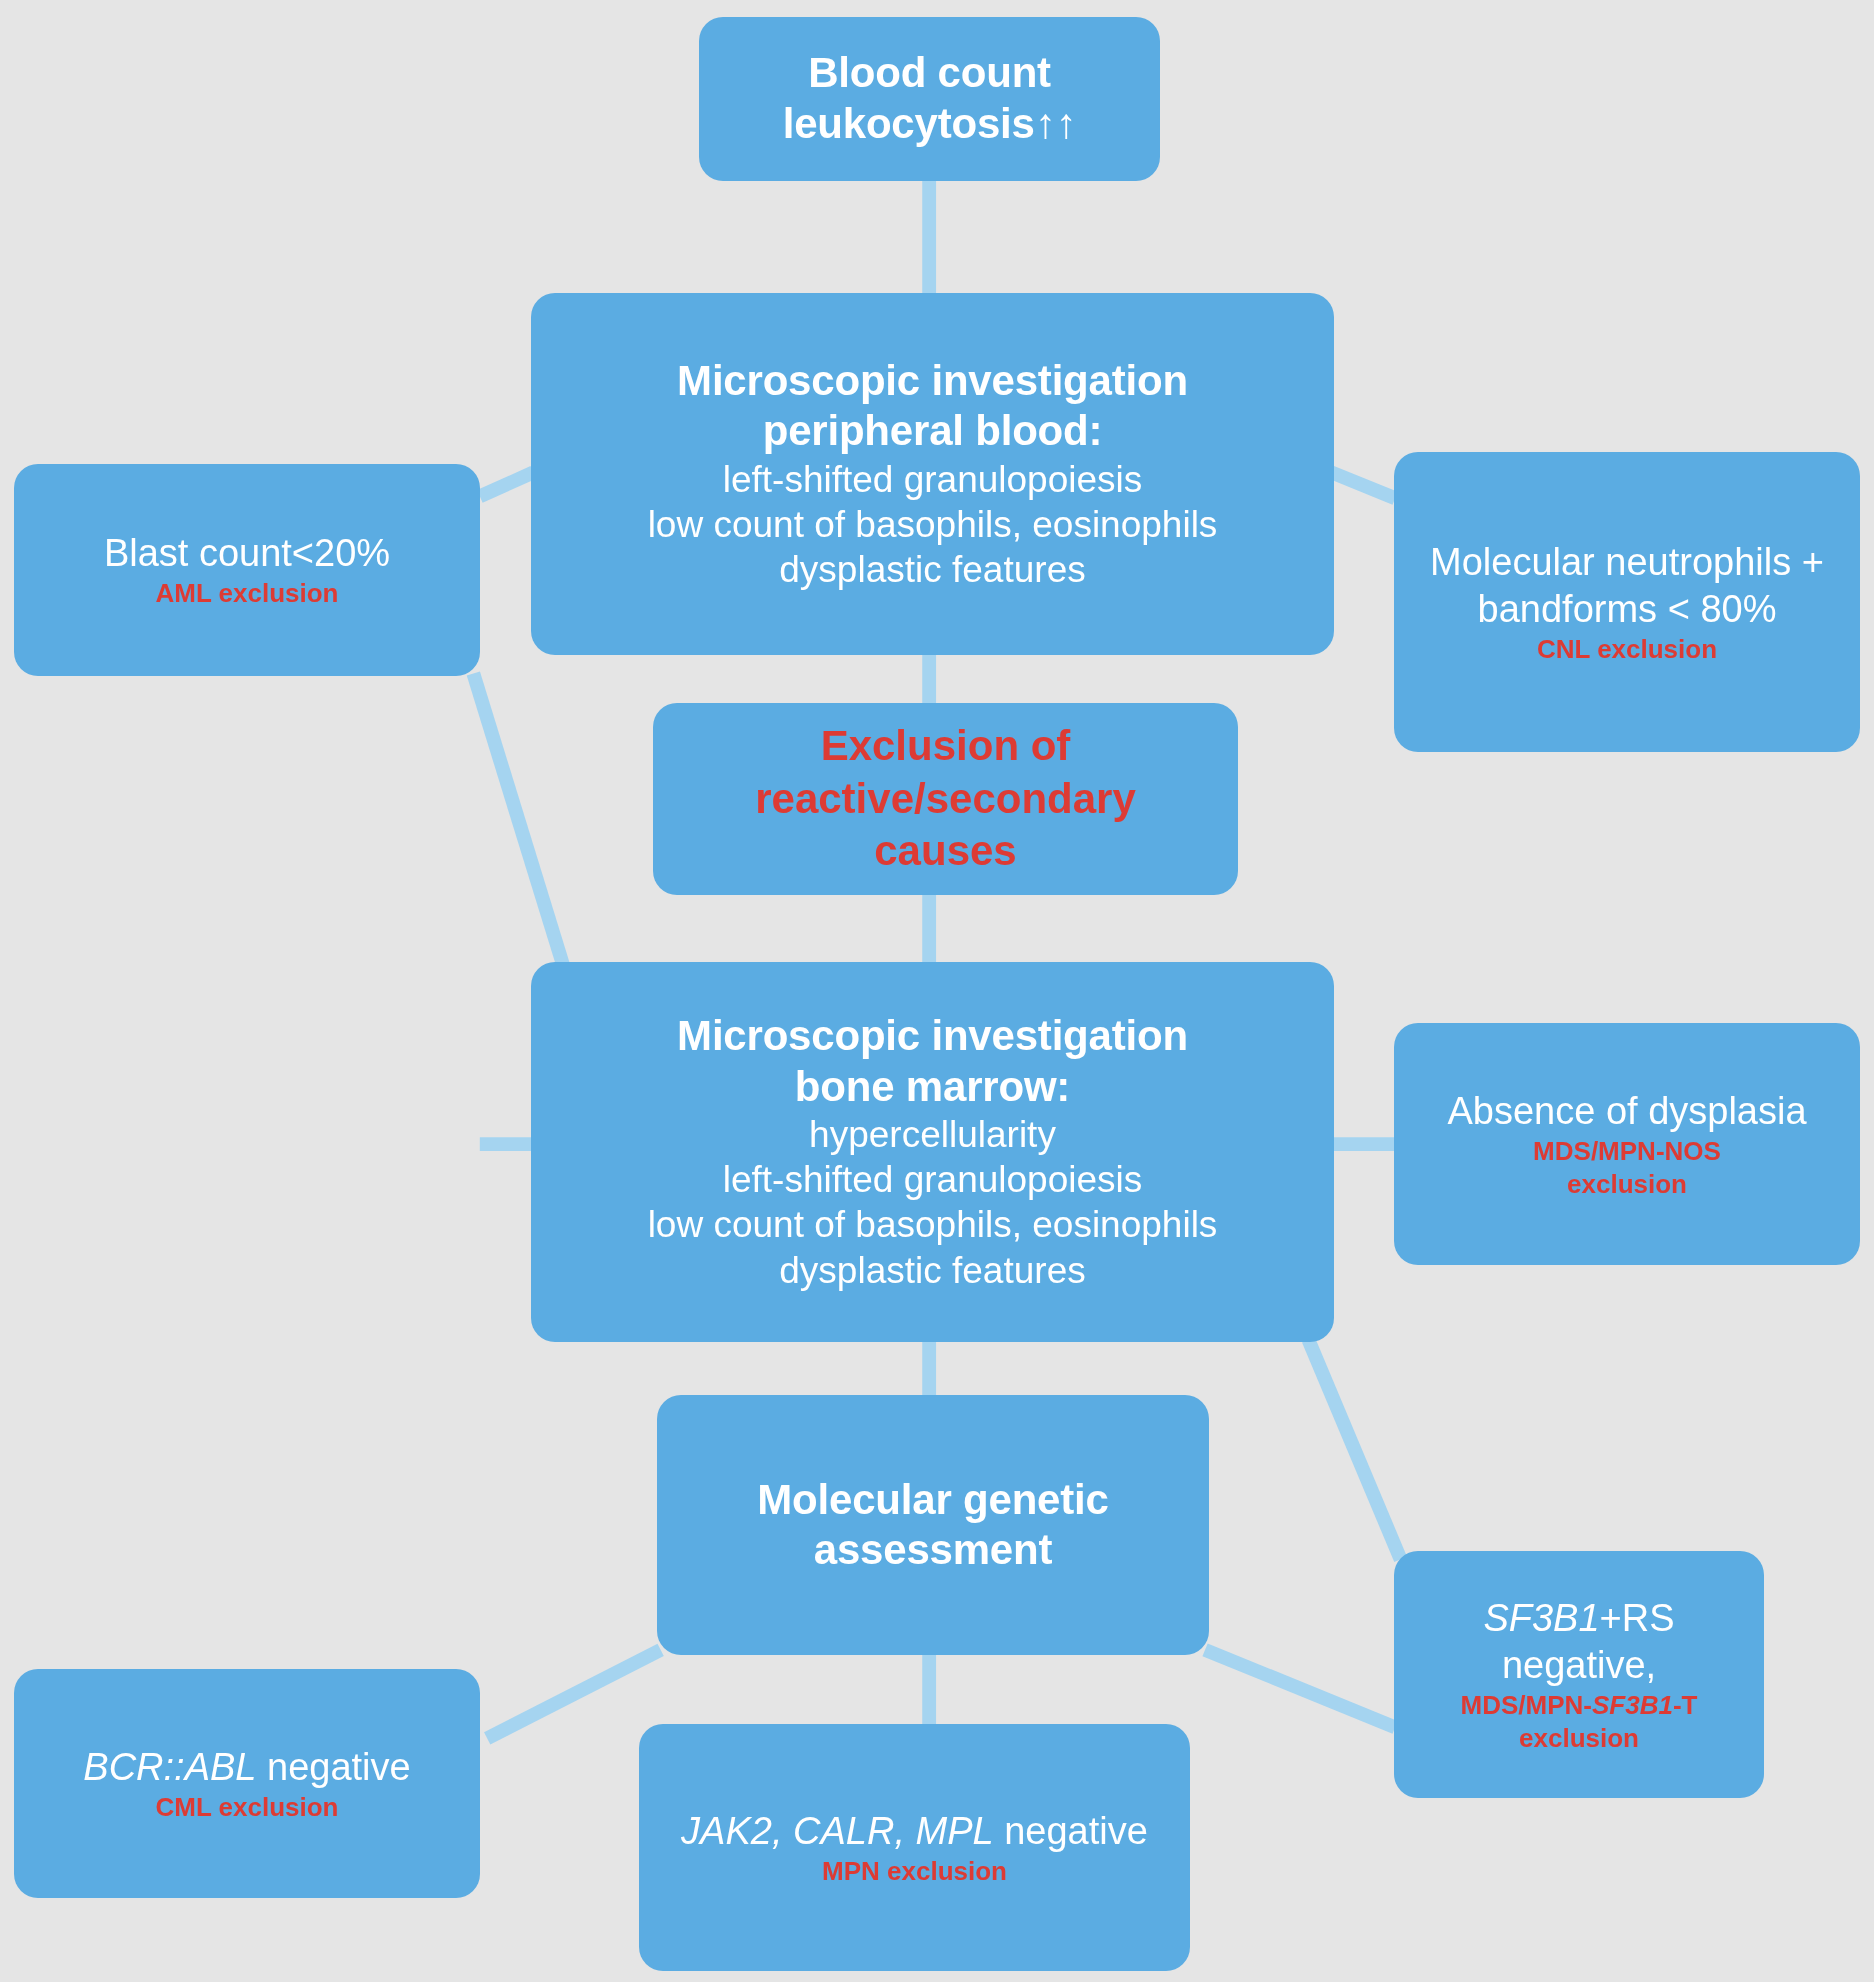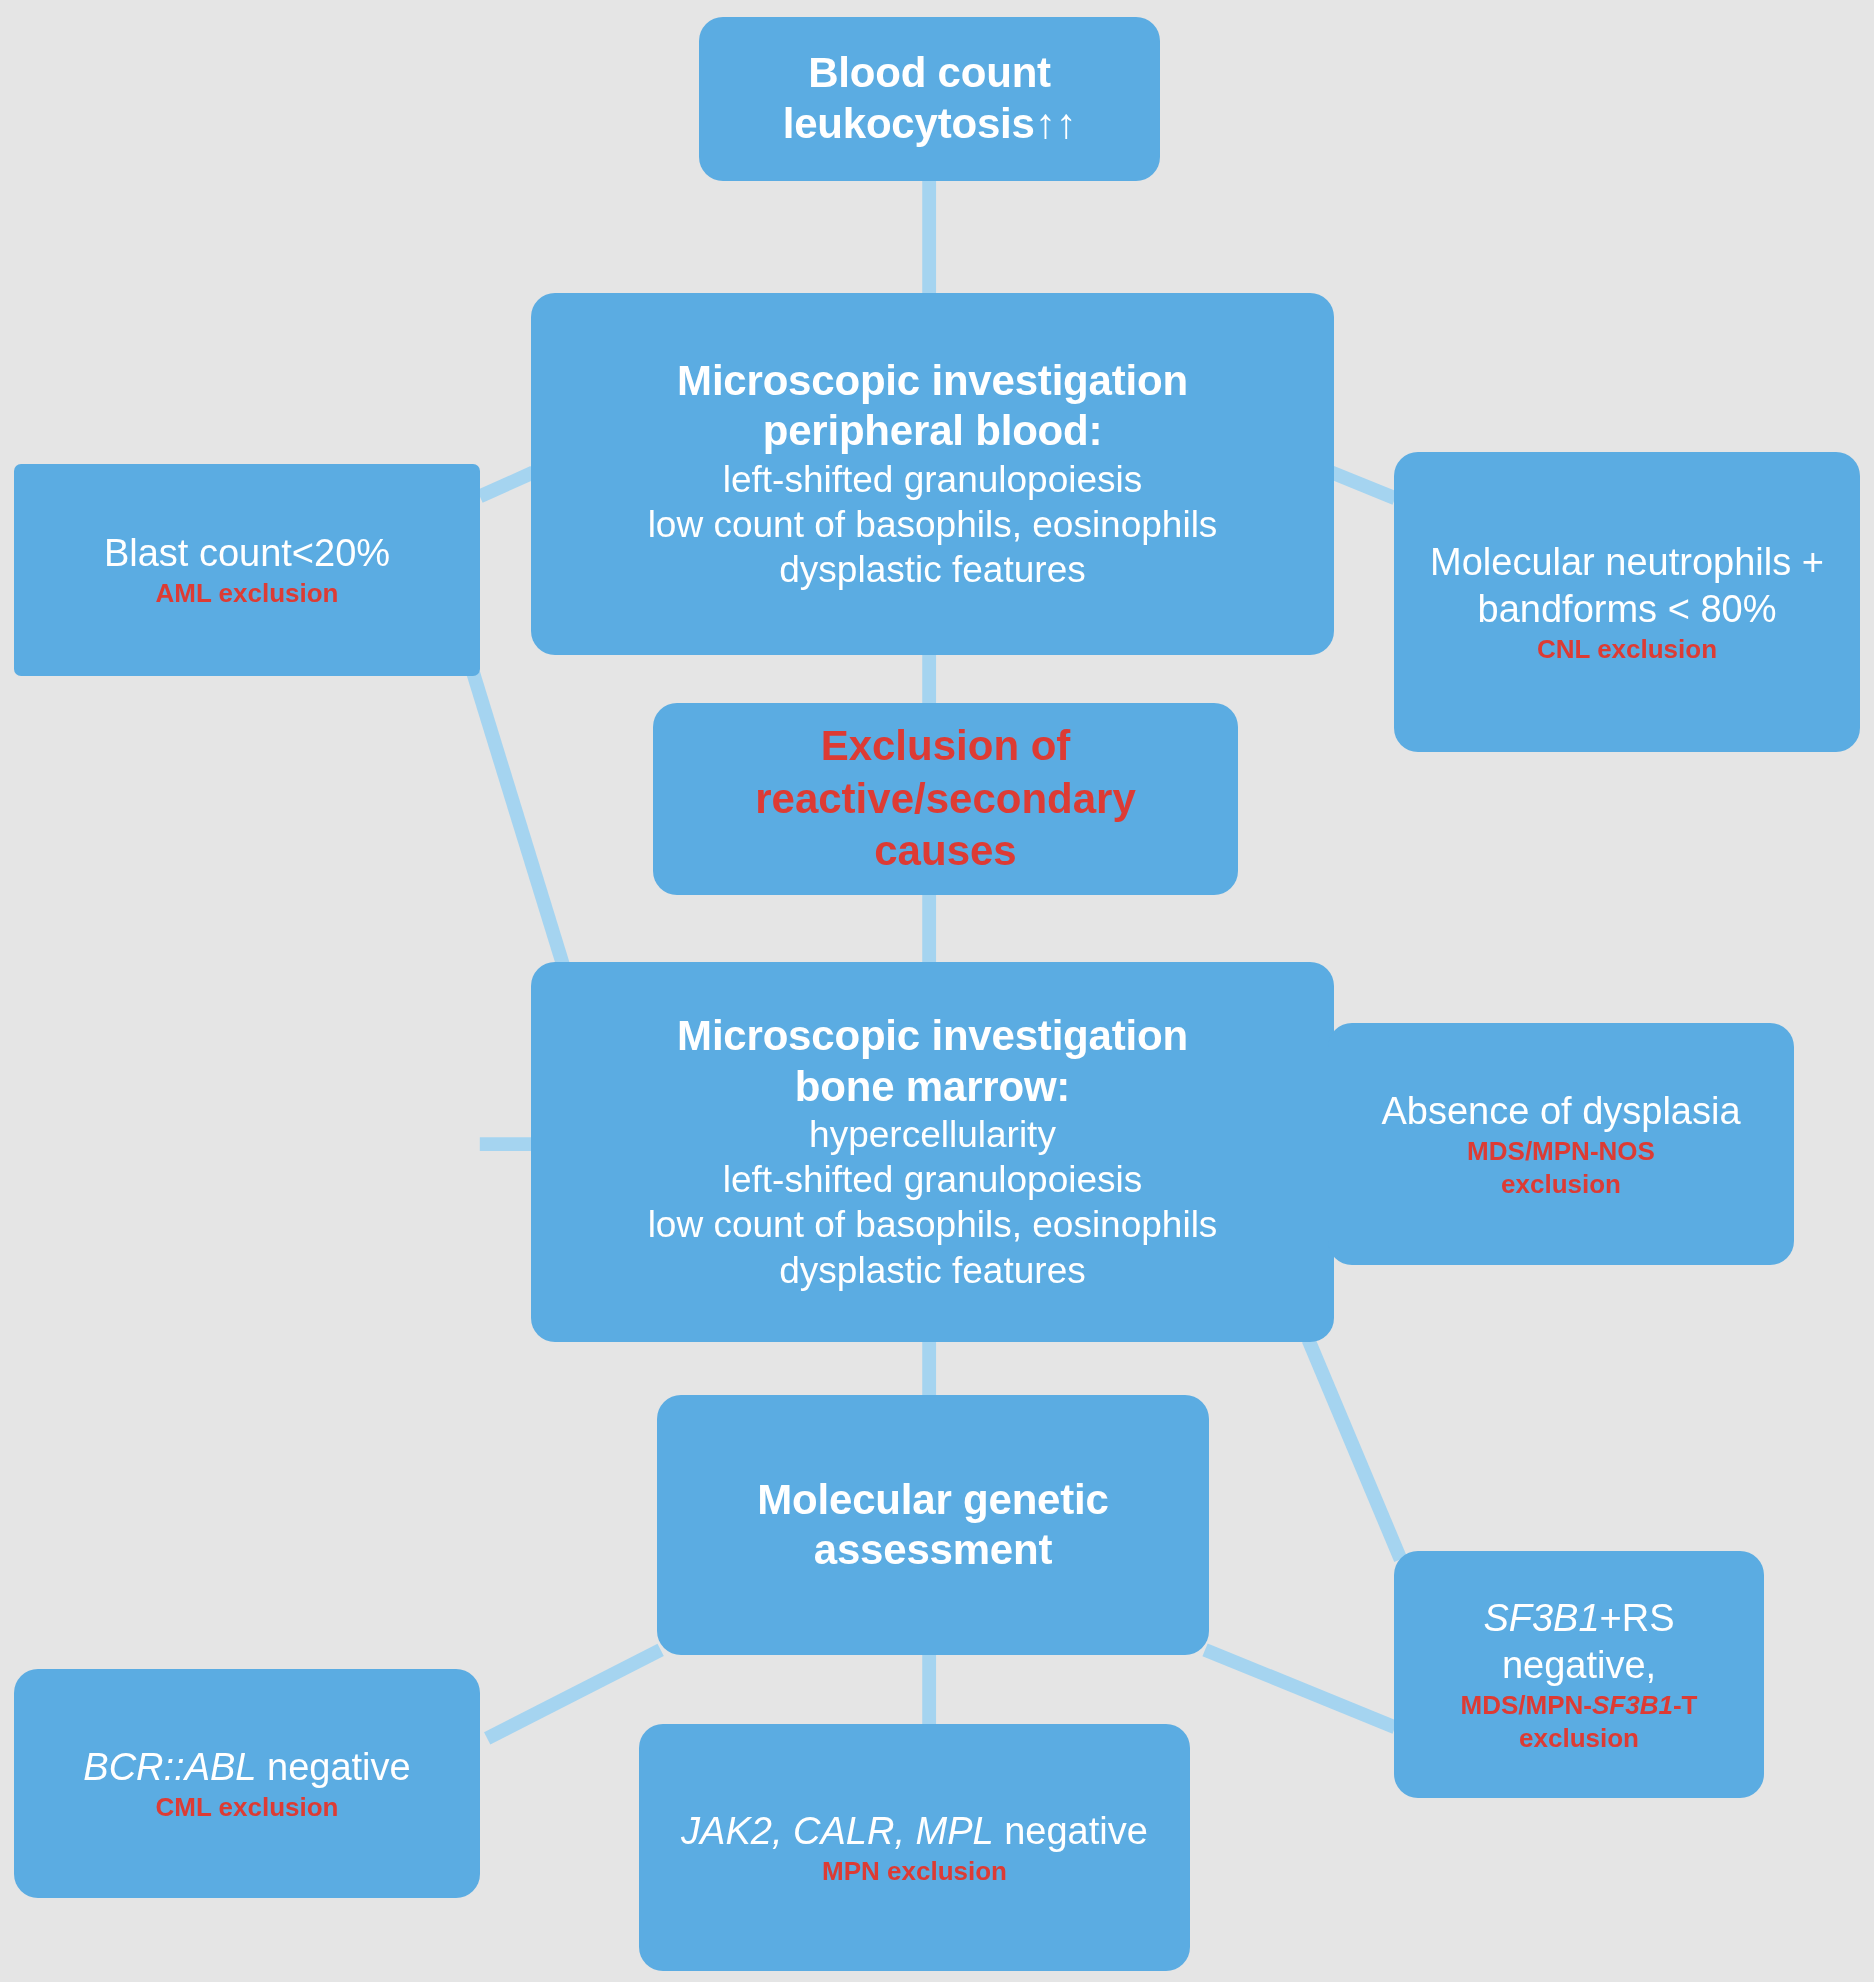--- a/index.html
+++ b/index.html
@@ -70,26 +70,26 @@
     font-weight: bold;
     font-size: 42px;
     line-height: 1.26;
     color: #DD3B34;
   }
   .ital { font-style: italic; }
 
   
   #node-blood-count      { left: 699px;  top: 16.6px;   width: 461px;  height: 164px; }
   #node-pb               { left: 531px;  top: 293px;  width: 803px;  height: 362px; }
-  #node-aml              { left: 14px;   top: 464px;  width: 466px;  height: 212px; border-radius: 7px; }
+  #node-aml              { left: 14px;   top: 464px;  width: 466px;  height: 212px; }
   #node-cnl              { left: 1394px; top: 452px;  width: 466px;  height: 300px; }
   #node-reactive         { left: 653px;  top: 703px;  width: 585px;  height: 192px; }
   #node-bm               { left: 531px;  top: 962px; width: 803px;  height: 380px; }
   #node-cmml             { left: 14px;   top: 1023px; width: 466px;  height: 242px; }
-  #node-mdsmpn           { left: 1328px; top: 1023px; width: 466px;  height: 242px; }
+  #node-mdsmpn           { left: 1394px; top: 1023px; width: 466px;  height: 242px; }
   #node-molecular        { left: 657px;  top: 1395px; width: 552px;  height: 260px; }
   #node-sf3b1            { left: 1394px; top: 1551px; width: 370px;  height: 247px; }
   #node-bcrabl           { left: 14px;   top: 1669px; width: 466px;  height: 229px; }
   #node-jak2             { left: 639px;  top: 1724px; width: 551px;  height: 247px; }
 </style>
 </head>
 <body>
 
 <div id="canvas">
 

